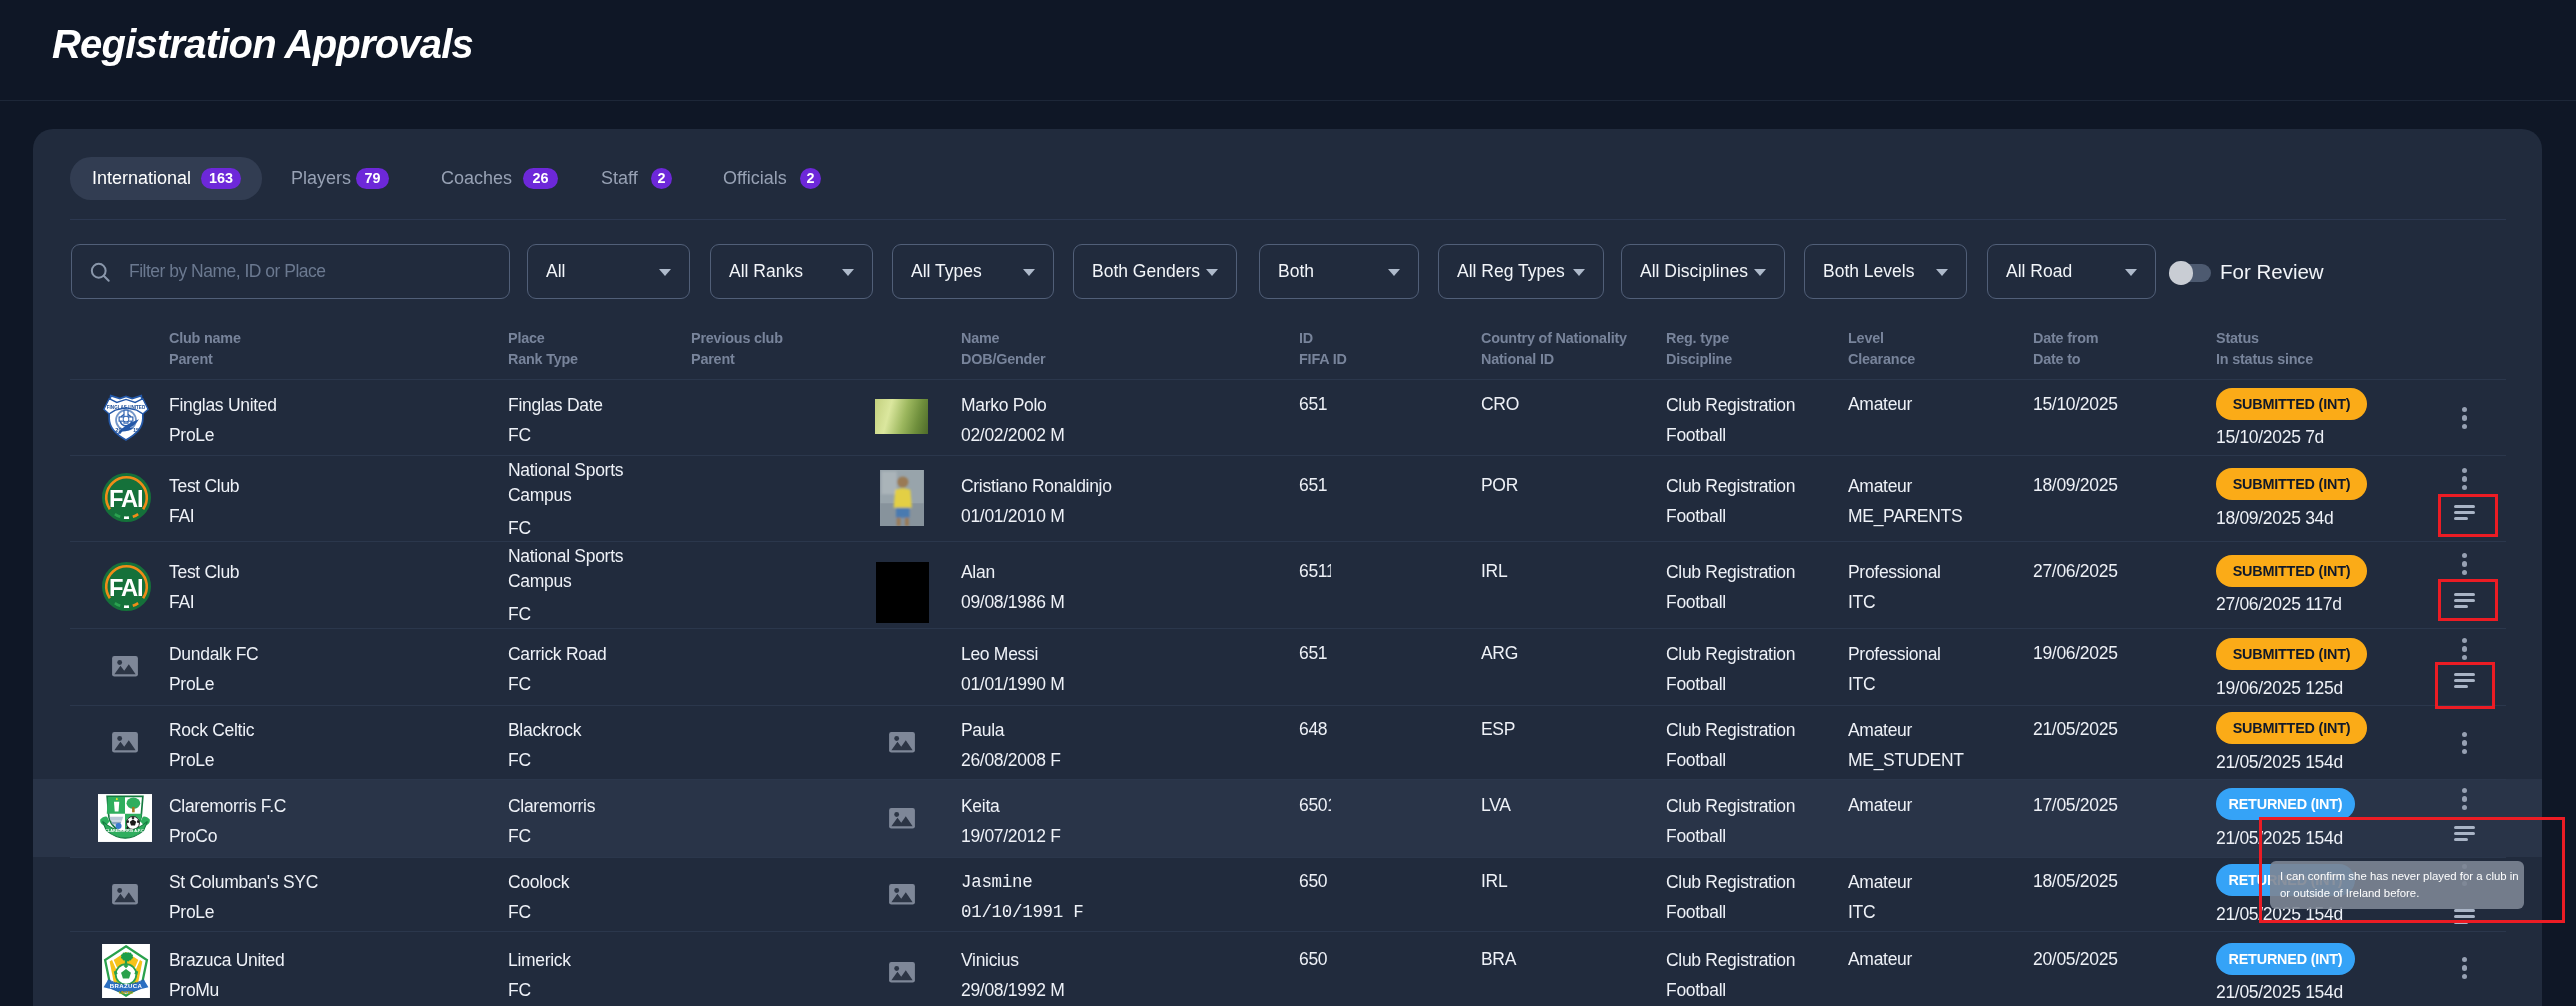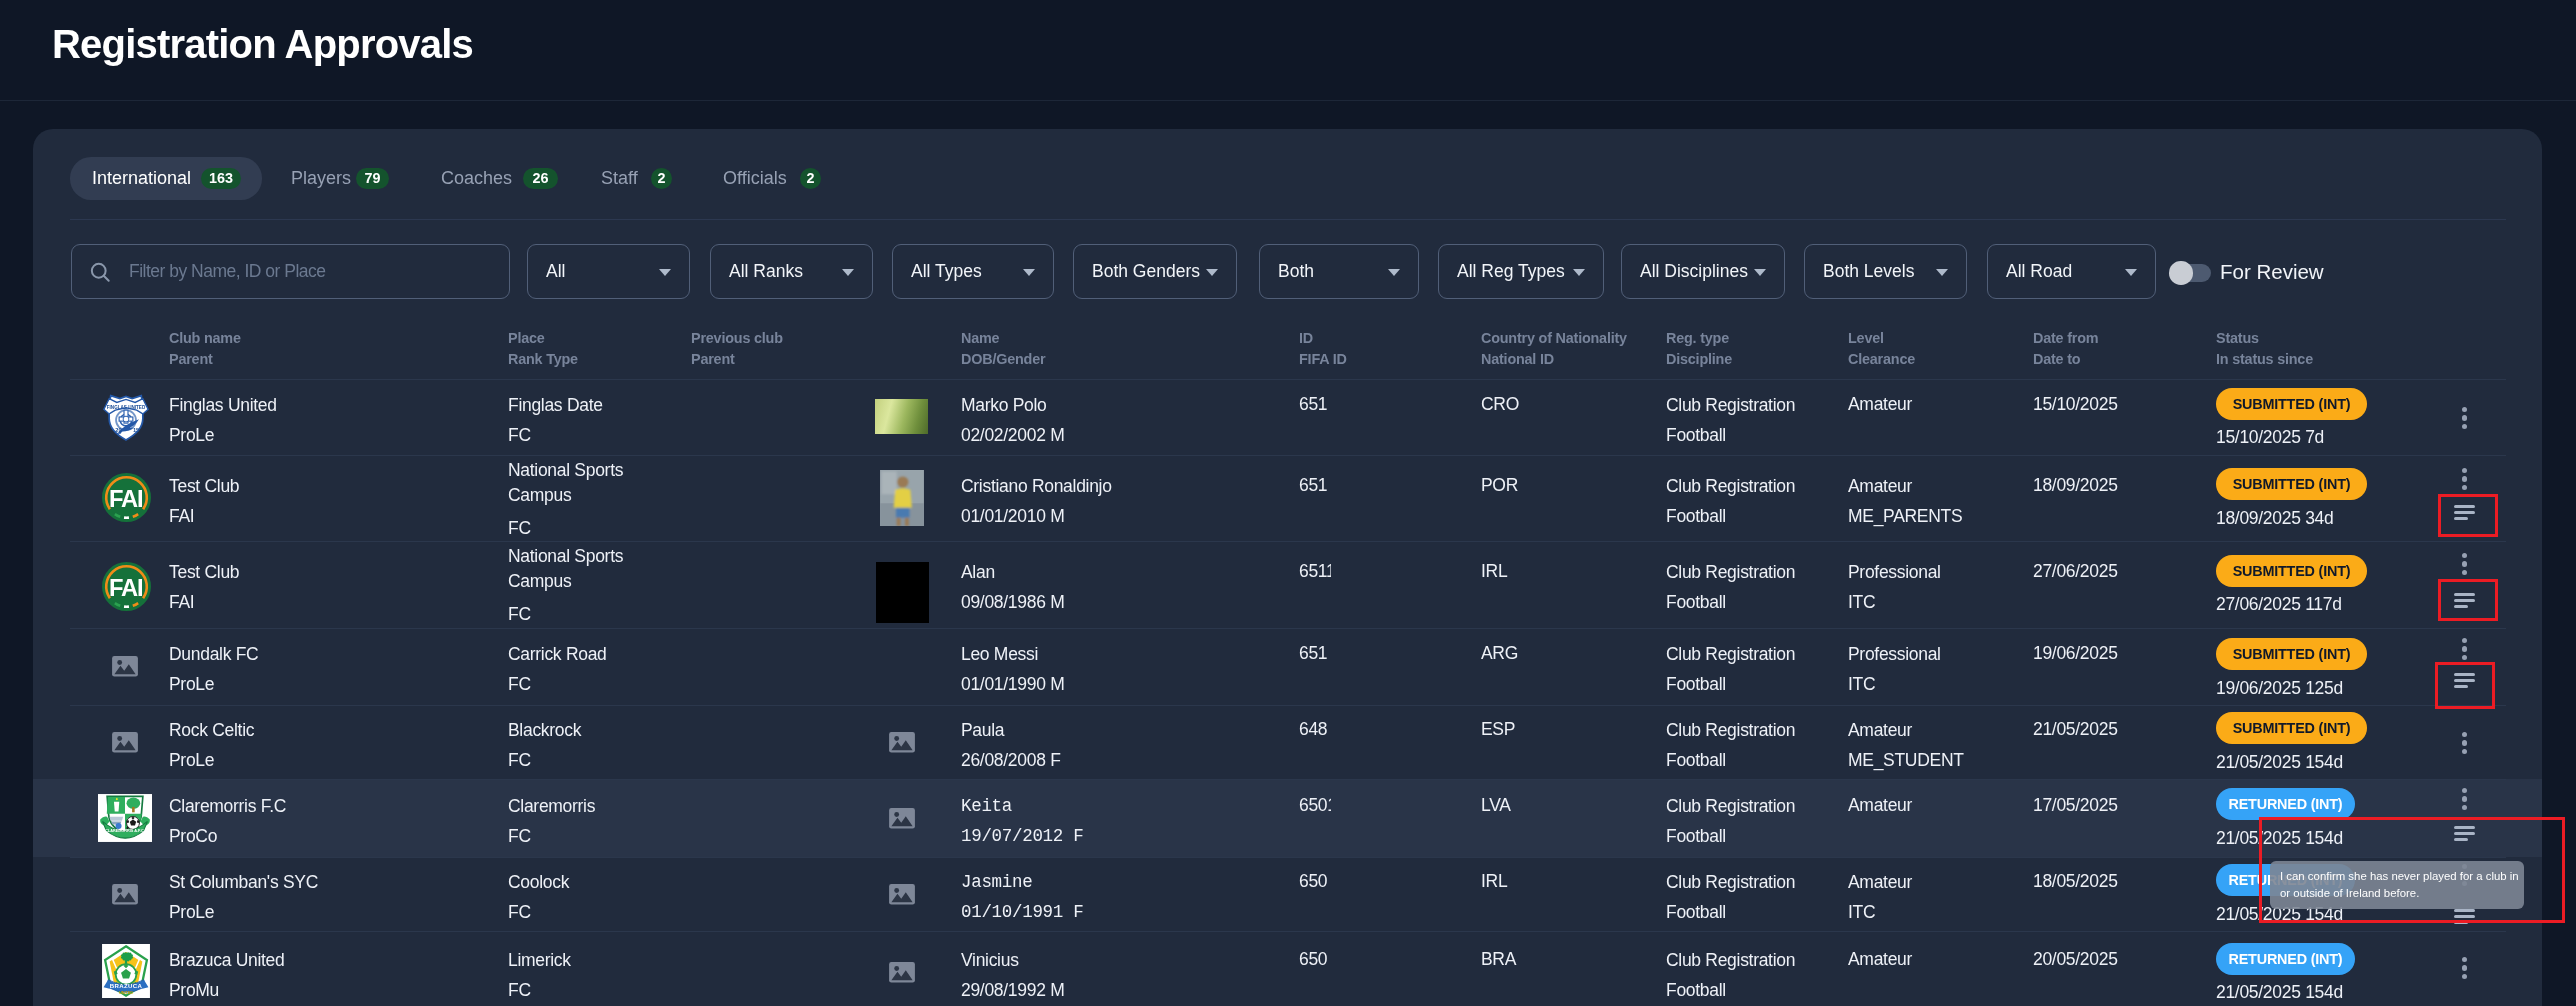--- a/index.html
+++ b/index.html
@@ -1,24 +1,24 @@
 <!DOCTYPE html>
 <html style="font-size:12px"><head><meta charset="utf-8">
 <style>
 *{margin:0;padding:0;box-sizing:border-box;}
 html,body{width:2576px;height:1006px;overflow:hidden;}
 body{font-family:"Liberation Sans",sans-serif;background:#0f1726;}
 .abs{position:absolute;}
 .page{position:relative;width:2576px;height:1006px;overflow:hidden;}
-h1{position:absolute;left:52px;top:22px;font-size:40px;font-weight:bold;color:#fff;letter-spacing:-0.8px;}
+h1{position:absolute;left:52px;top:22px;font-size:40px;font-weight:bold;color:#fff;letter-spacing:-0.8px;font-style:italic;}
 .topline{position:absolute;left:0;top:100px;width:2576px;height:0.8px;background:#1d2738;}
 .card{position:absolute;left:33px;top:129px;width:2509px;height:877px;background:#212b3d;border-radius:20px 20px 0 0;}
 .tabpill{position:absolute;left:70px;top:157px;width:192px;height:43px;border-radius:21px;background:#323d52;}
 .tabtxt{position:absolute;font-size:18px;color:#97a1b4;line-height:43px;top:157px;white-space:nowrap;}
-.badge{position:absolute;top:168px;height:21px;border-radius:10.6px;background:#14532d;color:#fff;font-size:14.4px;font-weight:bold;text-align:center;line-height:21px;}
+.badge{position:absolute;top:168px;height:21px;border-radius:10.6px;background:#6d28d9;color:#fff;font-size:14.4px;font-weight:bold;text-align:center;line-height:21px;}
 .tabs-line{position:absolute;left:70px;top:219px;width:2436px;height:0.8px;background:#2c3850;}
 .fbox{position:absolute;top:244px;height:55px;border:1.1px solid #515f78;border-radius:9px;}
 .ftext{font-size:17.5px;color:#f2f5f9;line-height:53px;padding-left:18px;white-space:nowrap;overflow:hidden;}
 .caret{position:absolute;top:24px;width:0;height:0;border-left:6.5px solid transparent;border-right:6.5px solid transparent;border-top:7.2px solid #aebacb;}
 .hlabel{position:absolute;font-size:14.4px;font-weight:bold;color:#78849b;line-height:20.5px;top:328px;letter-spacing:-0.2px;}
 .row{position:absolute;left:33px;width:2509px;}
 .rline{position:absolute;left:70px;width:2436px;height:0.8px;background:#2b374c;}
 .cell{position:absolute;color:#eef1f7;font-size:17.5px;line-height:30px;letter-spacing:-0.3px;display:flex;flex-direction:column;justify-content:center;white-space:nowrap;}
 .pill{position:absolute;height:32px;border-radius:16px;font-size:14.4px;font-weight:bold;line-height:32px;letter-spacing:-0.2px;text-align:center;}
 .pill.sub{background:#fbab17;color:#10192a;}
@@ -408,21 +408,21 @@
     </div>
 <div class="cell" style="left:508px;top:790px;height:61px;line-height:30px;">
       <div>Claremorris</div>
       <div>FC</div>
     </div>
 <svg class="ph" style="left:889px;top:808px;" viewBox="0 0 34 27">
       <rect x="0" y="0" width="34" height="27" rx="3" fill="#7e8798"></rect>
       <circle cx="10" cy="8.5" r="3.2" fill="#2c3545"></circle>
       <path d="M3 24 L11 13 L16 19.5 L22 11 L31 24 Z" fill="#2c3545"></path>
     </svg>
-<div class="cell" style="left:961px;top:790px;height:61px;line-height:30px;font-family:Liberation Mono, monospace;">
+<div class="cell" style="left:961px;top:790px;height:61px;line-height:30px;">
       <div>Keita</div>
       <div>19/07/2012 F</div>
     </div>
 <div class="cell" style="left:1299px;top:790px;width:32px;height:30px;overflow:hidden;">6501</div>
 <div class="cell" style="left:1481px;top:790px;height:30px;line-height:30px;">
       <div>LVA</div>
     </div>
 <div class="cell" style="left:1666px;top:790px;height:61px;line-height:30px;">
       <div>Club Registration</div>
       <div>Football</div>

